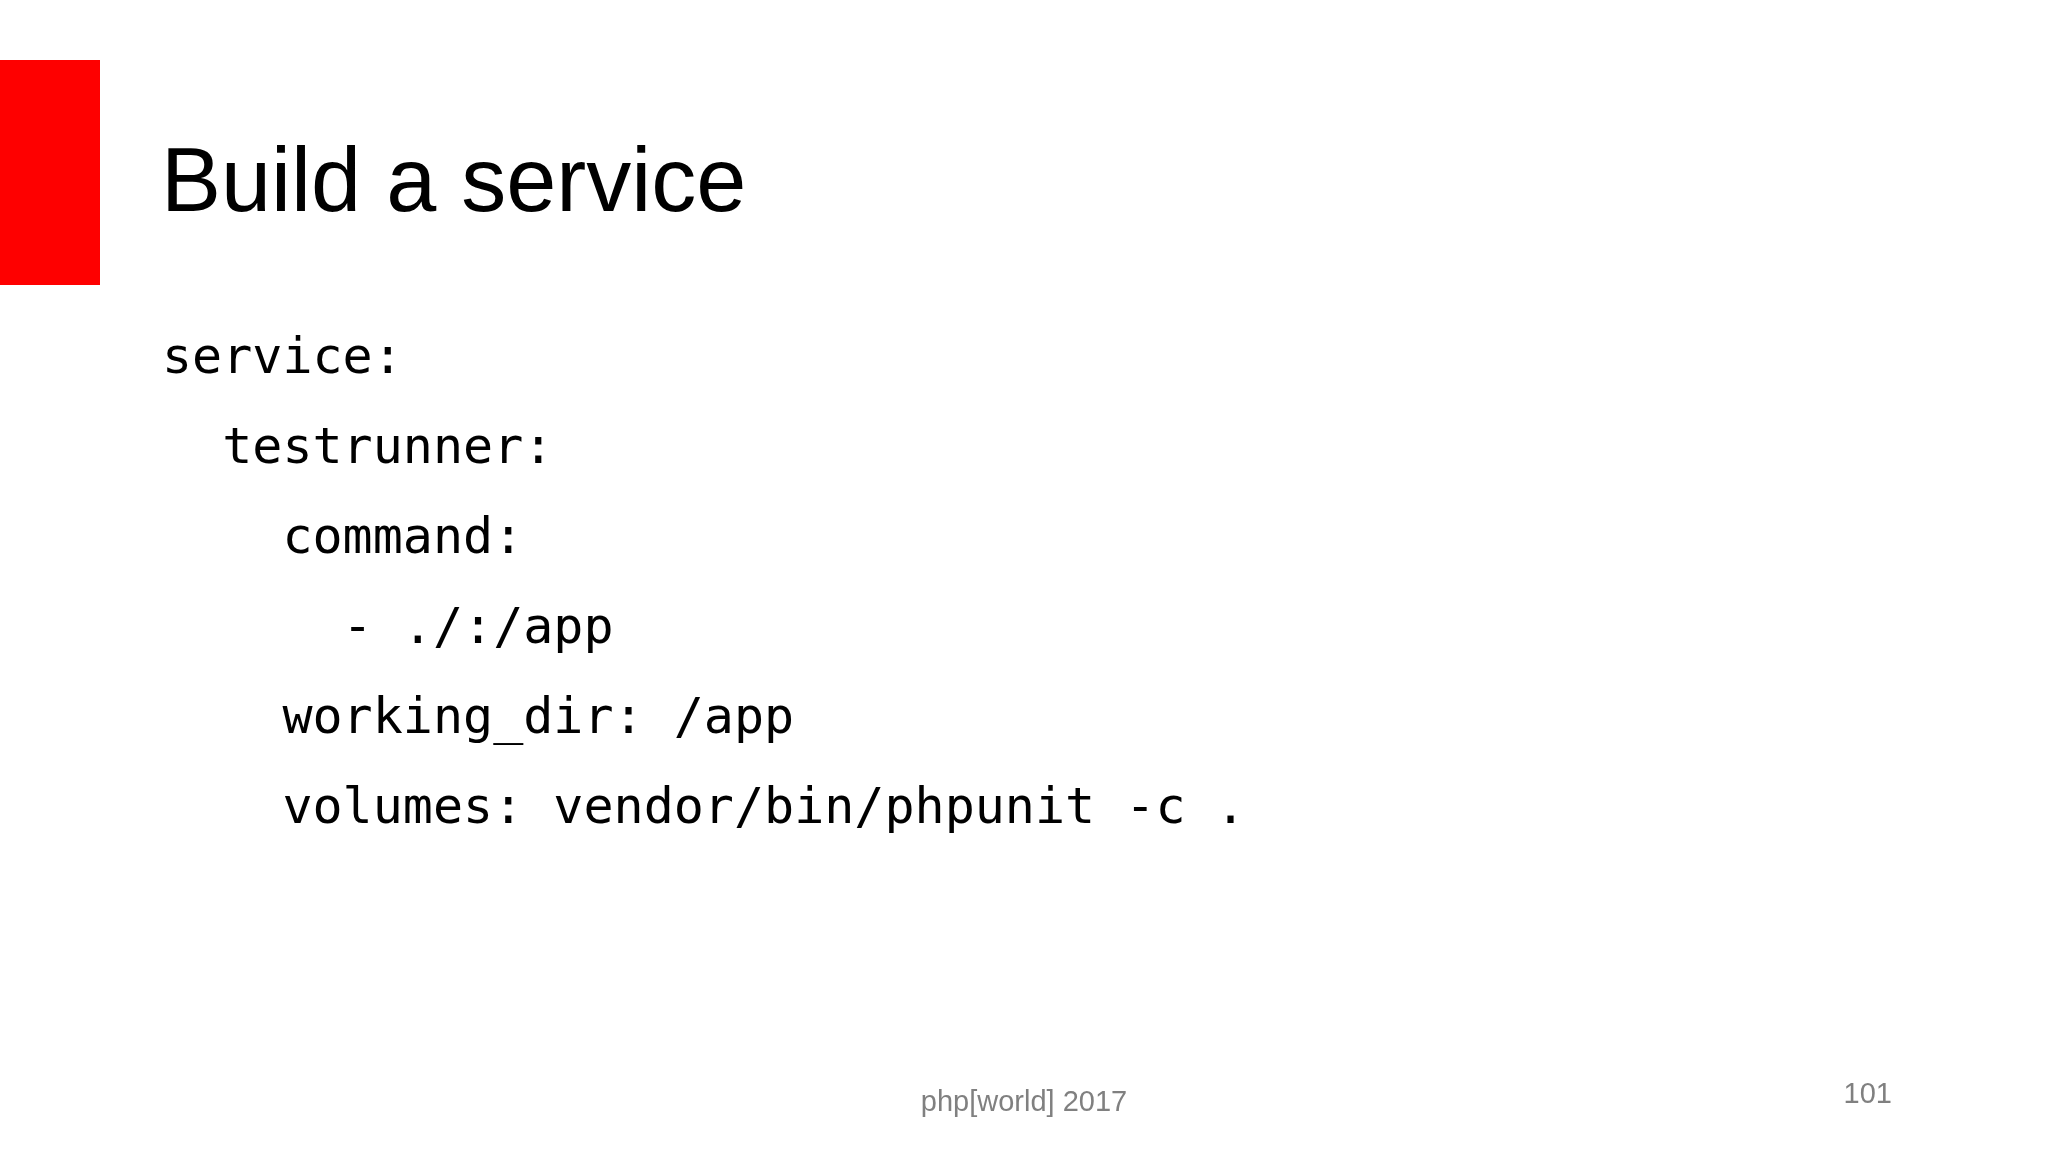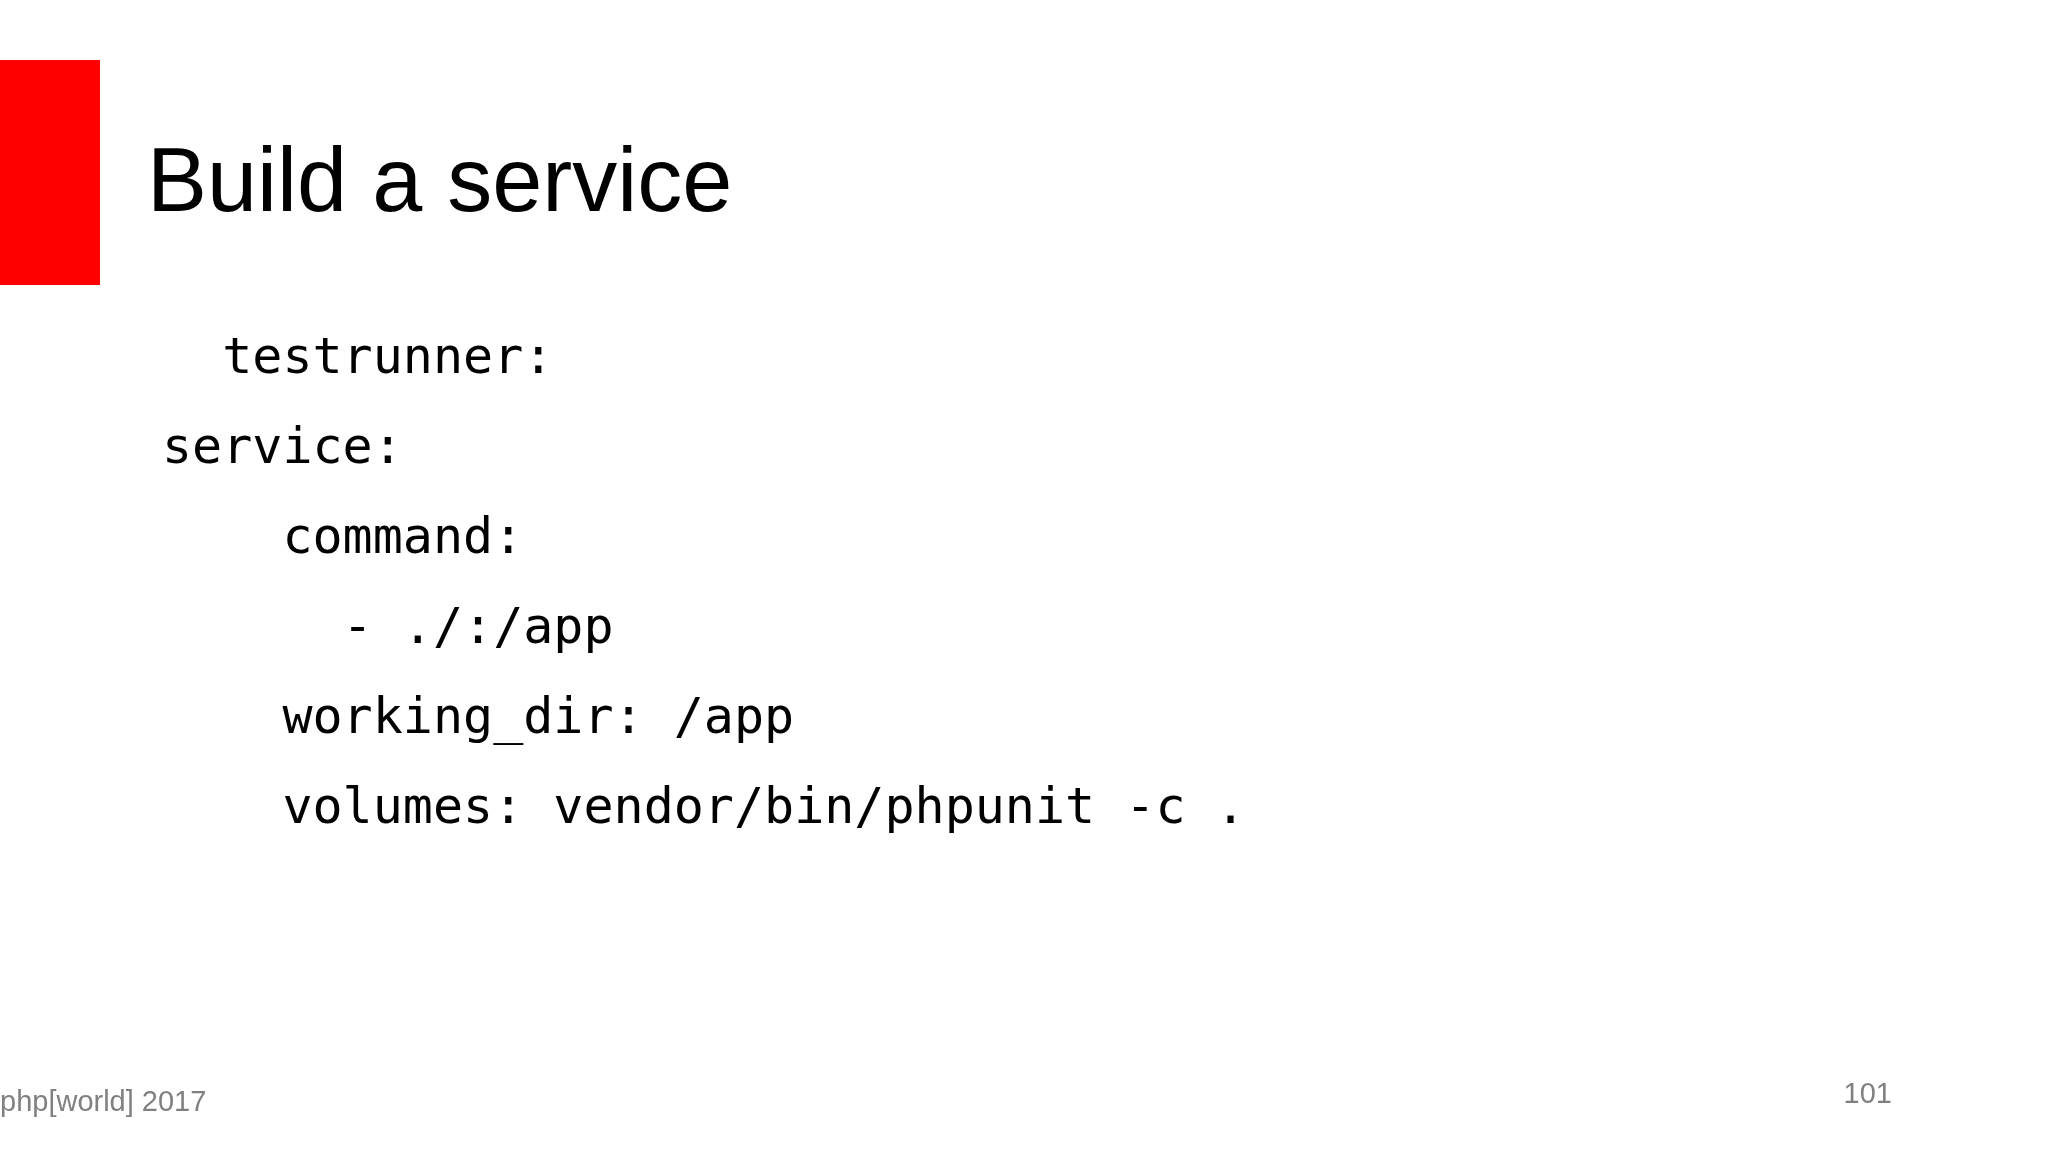--- a/index.html
+++ b/index.html
@@ -19,21 +19,21 @@
   .accent-bar {
     position: absolute;
     left: 0;
     top: 60px;
     width: 100px;
     height: 225px;
     background: #fe0000;
   }
   .title {
     position: absolute;
-    left: 147px;
+    left: 161px;
     top: 135px;
     font-size: 90px;
     font-weight: 400;
     line-height: 90px;
     letter-spacing: 0;
     color: #000000;
     white-space: pre;
   }
   .code-block {
     position: absolute;
@@ -46,21 +46,21 @@
   }
   .code-line {
     white-space: pre;
     height: 90px;
   }
   .footer-conference {
     position: absolute;
     left: 0;
     top: 1084px;
     width: 2048px;
-    text-align: left;
+    text-align: center;
     font-size: 29px;
     line-height: 34px;
     color: #808080;
   }
   .footer-page-number {
     position: absolute;
     top: 1076px;
     right: 156px;
     font-size: 29px;
     line-height: 34px;
@@ -70,22 +70,22 @@
 </head>
 <body>
 
 <div class="slide">
 
   <div class="accent-bar"></div>
 
   <h1 class="title">Build a service</h1>
 
   <div class="code-block">
+    <div class="code-line">service:</div>
     <div class="code-line">  testrunner:</div>
-    <div class="code-line">service:</div>
     <div class="code-line">    command:</div>
     <div class="code-line">      - ./:/app</div>
     <div class="code-line">    working_dir: /app</div>
     <div class="code-line">    volumes: vendor/bin/phpunit -c .</div>
   </div>
 
   <div class="footer-conference">php[world] 2017</div>
 
   <div class="footer-page-number">101</div>
 

